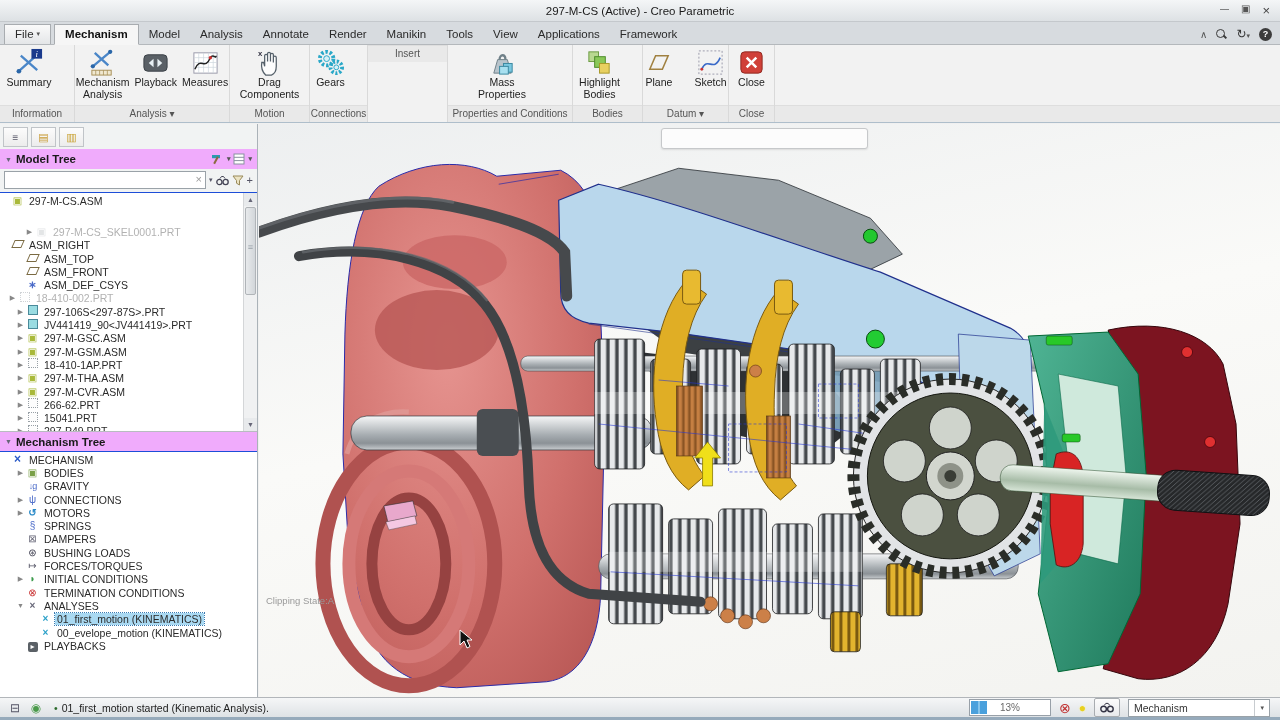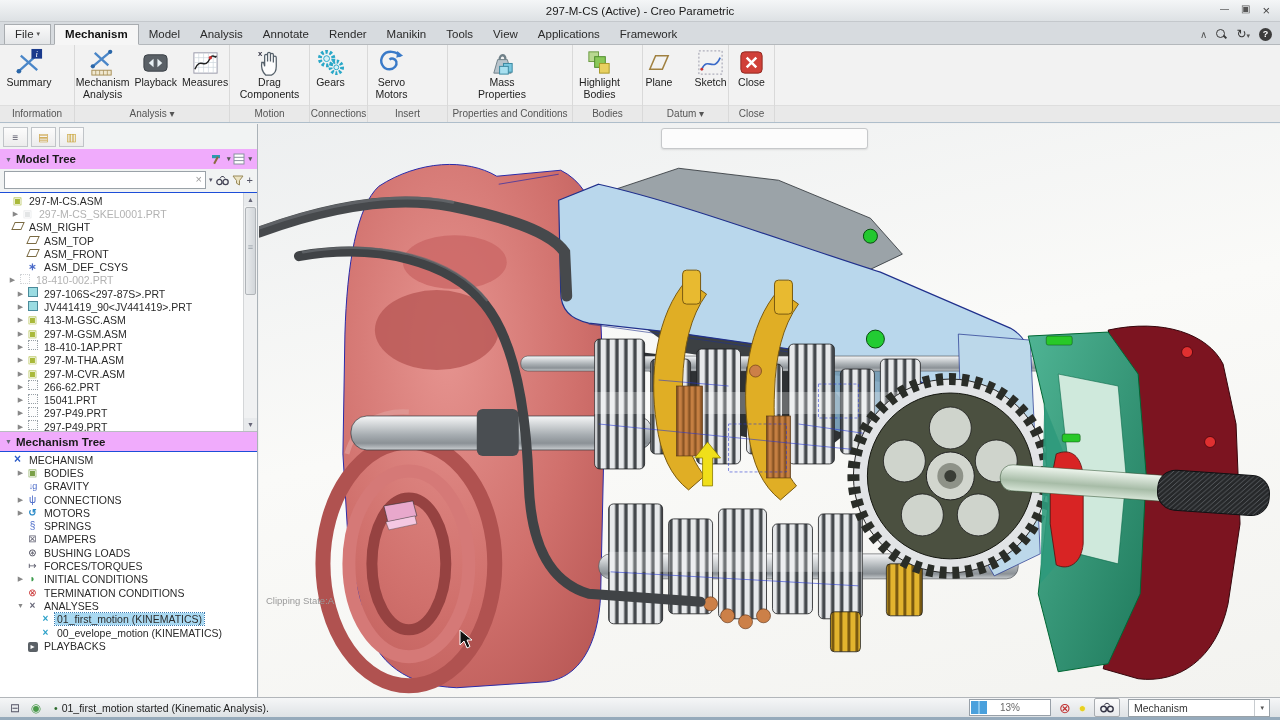--- a/index.html
+++ b/index.html
@@ -258,38 +258,20 @@
 
       <span class="sicon"></span>
           <span class="sicon"></span>
           <span class="sicon"></span>
         </div>
     </div>
     <div class="rlabel">Connections</div>
   </div>
 
   <div class="rgroup" style="width:80px">
-    <div class="rcontent">
-      <div class="bigbtn">
-        <svg viewBox="0 0 30 30">
-            <path d="M24 9 C21 3 10 2 6 8 C2 14 6 22 13 22 C18 22 21 18 20 14 C19 11 15 10 13 12" fill="none" stroke="#3a7ac8" stroke-width="2.5"></path>
-            <path d="M21 3 L27 8 L20 10 Z" fill="#3a7ac8"></path>
-          </svg>
-        <span>Servo Motors</span>
-      </div>
-      <div class="smallgrid">
-
-      <span class="sicon"></span>
-          <span class="sicon"></span>
-          <span class="sicon"></span>
-          <span class="sicon"></span>
-          <span class="sicon"></span>
-          <span class="sicon"></span>
-        </div>
-    </div>
     <div class="rlabel">Insert</div>
   </div>
 
   <div class="rgroup" style="width:125px">
     <div class="rcontent">
       <div class="bigbtn">
         <svg viewBox="0 0 30 30">
             <path d="M10 12 L20 12 L24 26 L6 26 Z" fill="#b8c4cc" stroke="#708088"></path>
             <path d="M12 12 C12 6 18 6 18 12" fill="none" stroke="#708088" stroke-width="2.4"></path>
             <rect x="16" y="16" width="9" height="9" fill="#7ac8e0" stroke="#3a88a0"></rect>
@@ -419,21 +401,21 @@
   </div>
 
   <div class="treewrap modeltree">
     <div class="tree">
 
     <div class="trow">
           <span class="arrow"></span>
           <span class="ticon icon-assembly"></span>
           <span class="lbl">297-M-CS.ASM</span>
         </div>
-        <div class="trow grayed" style="padding-left: 10px;">
+        <div class="trow grayed" style="padding-left: 24px; margin-top: 18px;">
           <span class="arrow">▶</span>
           <span class="ticon icon-skeleton"></span>
           <span class="lbl">297-M-CS_SKEL0001.PRT</span>
         </div>
         <div class="trow" style="">
           <span class="arrow"></span>
           <span class="ticon icon-datum-plane"></span>
           <span class="lbl">ASM_RIGHT</span>
         </div>
         <div class="trow" style="padding-left: 15px;">
@@ -462,21 +444,21 @@
           <span class="lbl">297-106S&lt;297-87S&gt;.PRT</span>
         </div>
         <div class="trow" style="padding-left: 15px;">
           <span class="arrow">▶</span>
           <span class="ticon icon-part"></span>
           <span class="lbl">JV441419_90&lt;JV441419&gt;.PRT</span>
         </div>
         <div class="trow" style="padding-left: 15px;">
           <span class="arrow">▶</span>
           <span class="ticon icon-assembly"></span>
-          <span class="lbl">413-M-GSC.ASM</span>
+          <span class="lbl">297-M-GSC.ASM</span>
         </div>
         <div class="trow" style="padding-left: 15px;">
           <span class="arrow">▶</span>
           <span class="ticon icon-assembly"></span>
           <span class="lbl">297-M-GSM.ASM</span>
         </div>
         <div class="trow" style="padding-left: 15px;">
           <span class="arrow">▶</span>
           <span class="ticon icon-part-ghost"></span>
           <span class="lbl">18-410-1AP.PRT</span>

